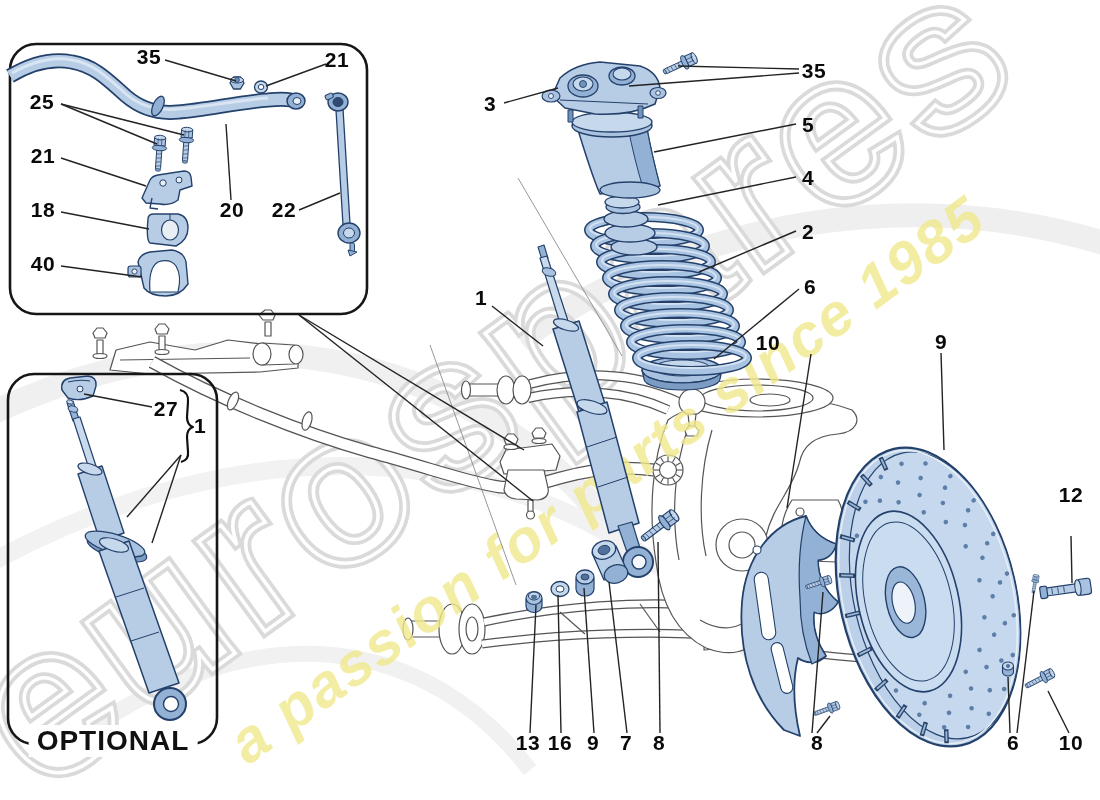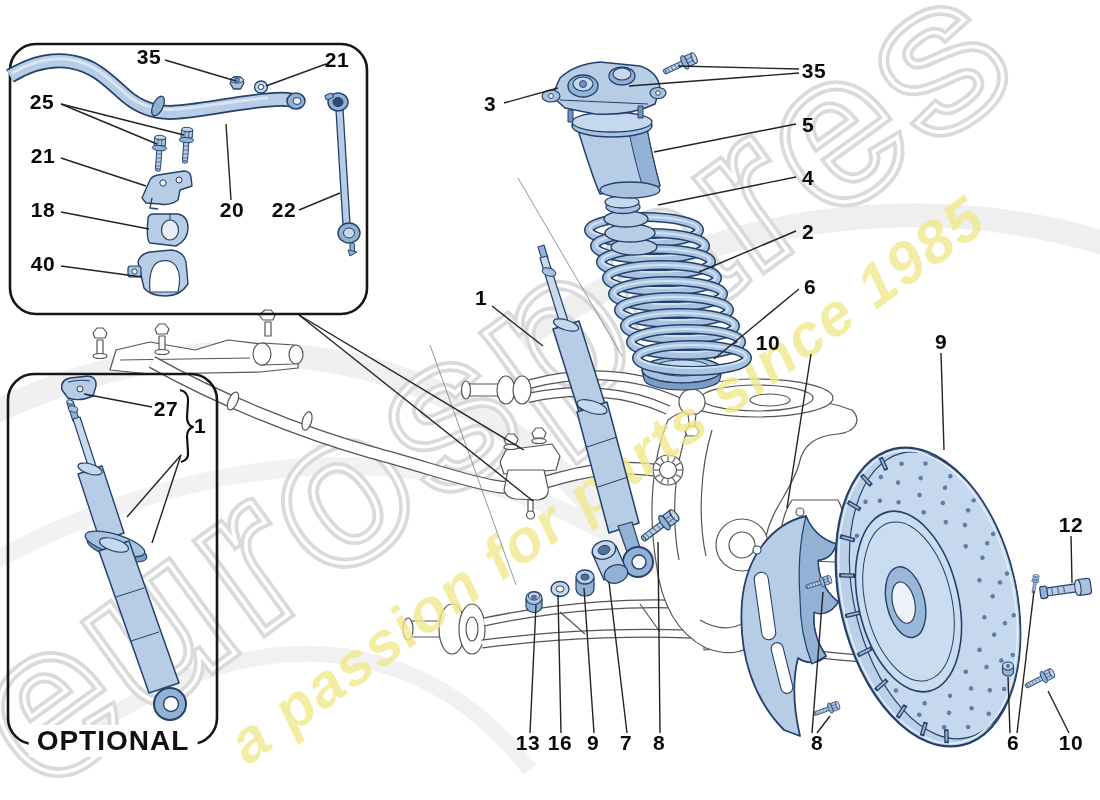--- a/index.html
+++ b/index.html
@@ -522,21 +522,21 @@
 <div class="plabel" style="left:284px;top:210px">22</div>
 <div class="plabel" style="left:490px;top:104px">3</div>
 <div class="plabel" style="left:814px;top:71px">35</div>
 <div class="plabel" style="left:808px;top:125px">5</div>
 <div class="plabel" style="left:808px;top:178px">4</div>
 <div class="plabel" style="left:808px;top:232px">2</div>
 <div class="plabel" style="left:810px;top:287px">6</div>
 <div class="plabel" style="left:481px;top:298px">1</div>
 <div class="plabel" style="left:768px;top:343px">10</div>
 <div class="plabel" style="left:941px;top:342px">9</div>
-<div class="plabel" style="left:1071px;top:525px">12</div>
+<div class="plabel" style="left:1071px;top:495px">12</div>
 <div class="plabel" style="left:528px;top:743px">13</div>
 <div class="plabel" style="left:560px;top:743px">16</div>
 <div class="plabel" style="left:593px;top:743px">9</div>
 <div class="plabel" style="left:626px;top:743px">7</div>
 <div class="plabel" style="left:659px;top:743px">8</div>
 <div class="plabel" style="left:817px;top:743px">8</div>
 <div class="plabel" style="left:1013px;top:743px">6</div>
 <div class="plabel" style="left:1071px;top:743px">10</div>
 <div class="plabel" style="left:166px;top:409px">27</div>
 <div class="plabel" style="left:200px;top:426px">1</div>

